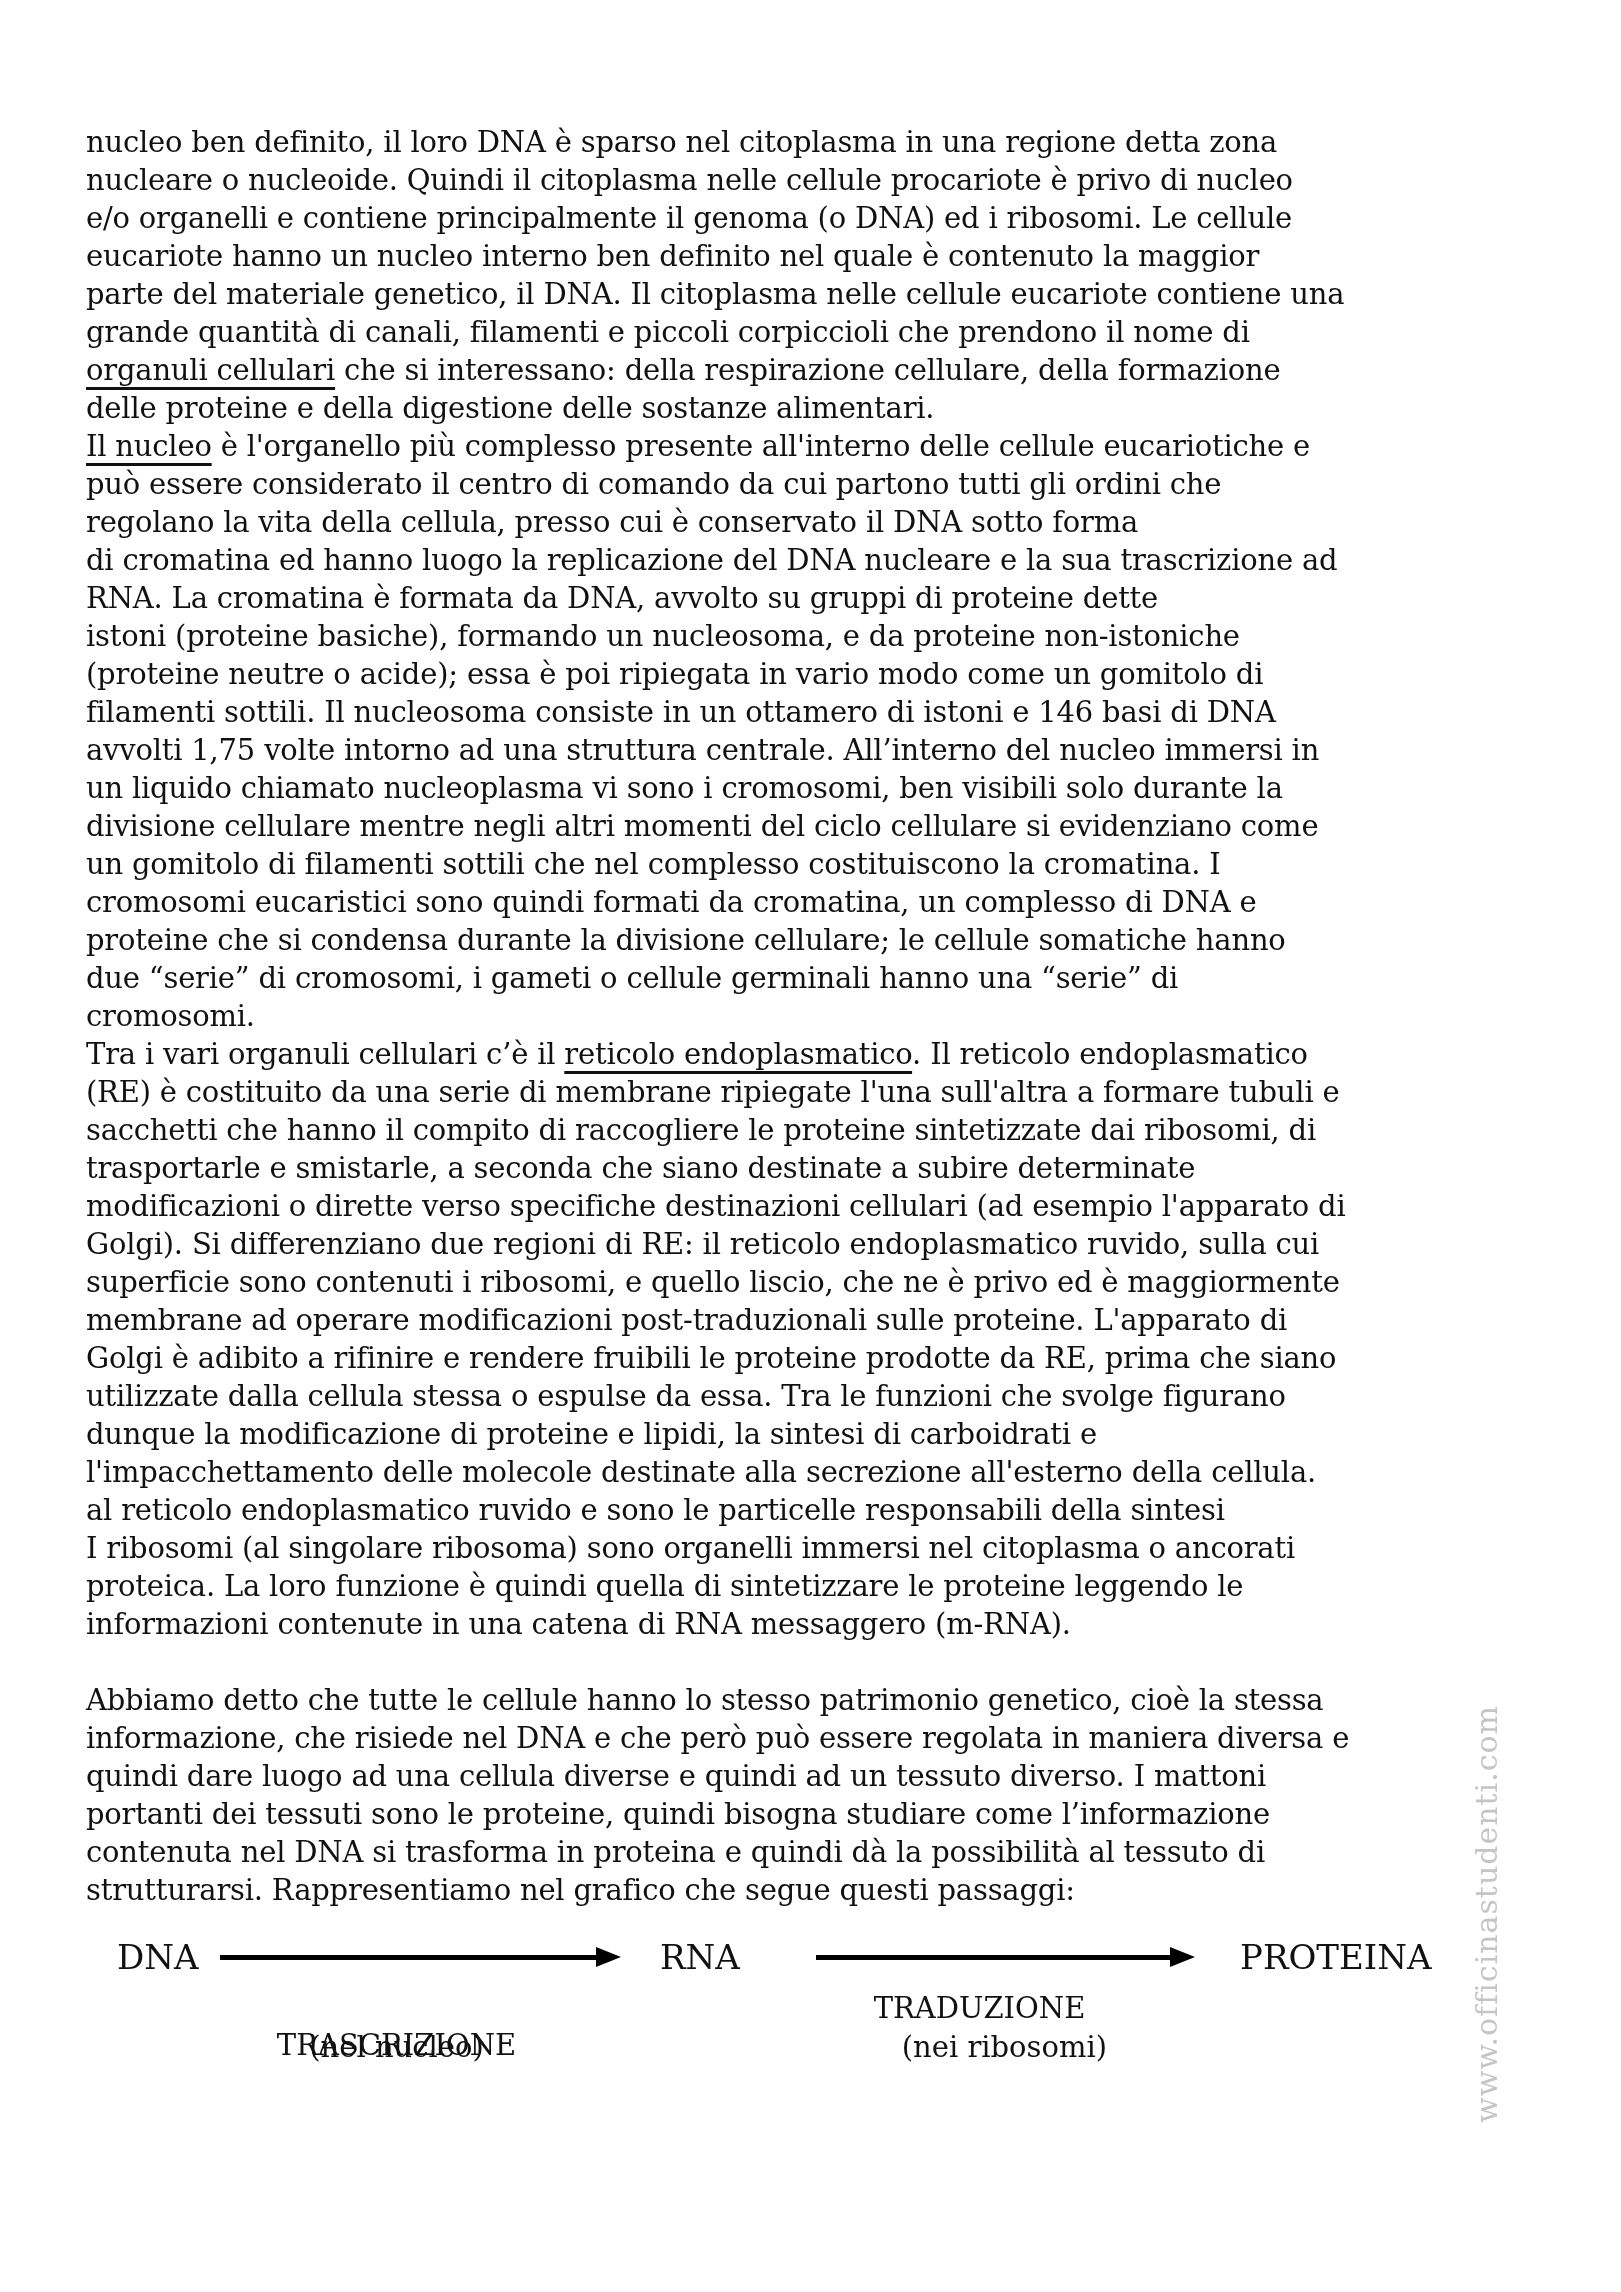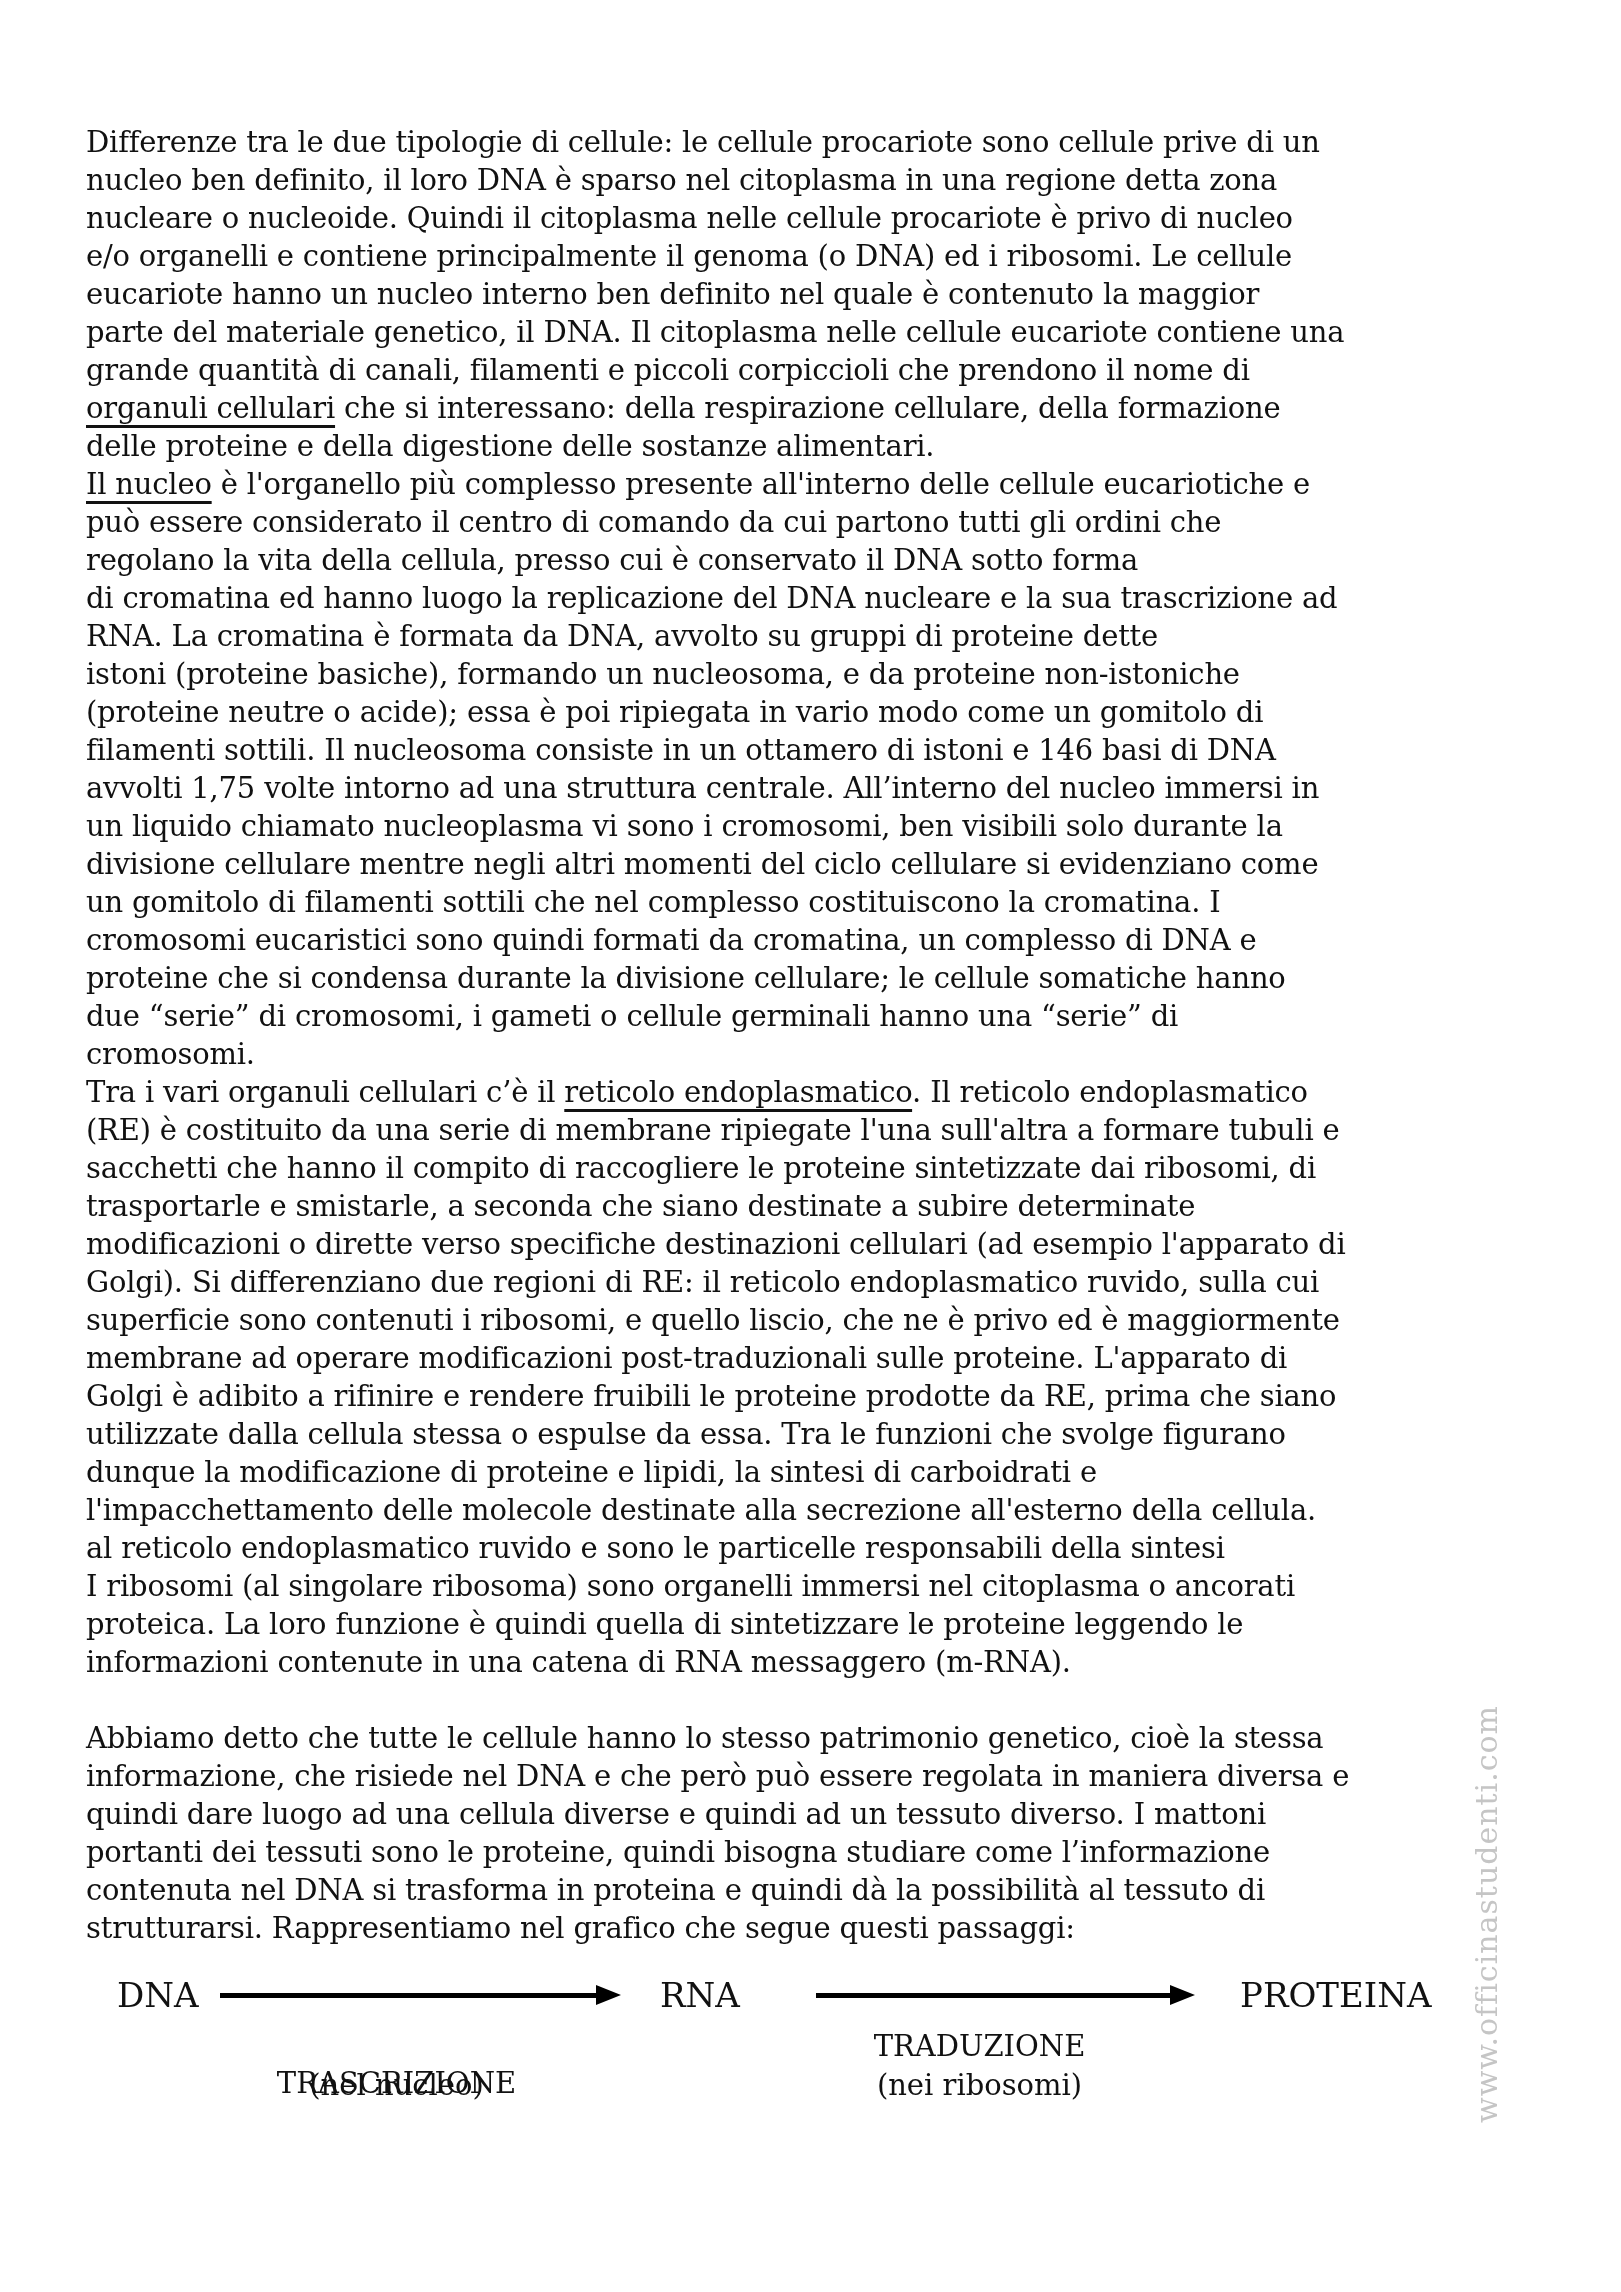--- a/index.html
+++ b/index.html
@@ -77,21 +77,20 @@
   }
 </style>
 </head>
 <body>
 
 <div class="page">
   <div class="content">
 
     <div>
         <div class="block">
-          <div class="line"><span>Differenze tra le due tipologie di cellule: le cellule procariote sono cellule prive di un</span></div>
           <div class="line"><span>nucleo ben definito, il loro DNA è sparso nel citoplasma in una regione detta zona</span></div>
           <div class="line"><span>nucleare o nucleoide. Quindi il citoplasma nelle cellule procariote è privo di nucleo</span></div>
           <div class="line"><span>e/o organelli e contiene principalmente il genoma (o DNA) ed i ribosomi. Le cellule</span></div>
           <div class="line"><span>eucariote hanno un nucleo interno ben definito nel quale è contenuto la maggior</span></div>
           <div class="line"><span>parte del materiale genetico, il DNA. Il citoplasma nelle cellule eucariote contiene una</span></div>
           <div class="line"><span>grande quantità di canali, filamenti e piccoli corpiccioli che prendono il nome di</span></div>
           <div class="line"><span class="u">organuli cellulari</span><span> che si interessano: della respirazione cellulare, della formazione</span></div>
           <div class="line"><span>delle proteine e della digestione delle sostanze alimentari.</span></div>
           <div class="line"><span class="u">Il nucleo</span><span> è l'organello più complesso presente all'interno delle cellule eucariotiche e</span></div>
           <div class="line"><span>può essere considerato il centro di comando da cui partono tutti gli ordini che</span></div>
@@ -139,20 +138,20 @@
     <div class="diagram">
       <span class="node" style="left:31px">DNA</span>
       <div class="arrow" style="left:134px; width:377px;"></div>
       <span class="node" style="left:574px">RNA</span>
       <div class="arrow" style="left:730px; width:355px;"></div>
       <span class="node" style="left:1154px">PROTEINA</span>
 
       <div class="step-label" style="left:183px; width:255px; top:51px;margin-top:37px;">TRASCRIZIONE</div>
       <div class="step-sublabel" style="left:183px; width:255px; top:90px;">(nel nucleo)</div>
       <div class="step-label" style="left:766px; width:255px; top:51px;">TRADUZIONE</div>
-      <div class="step-sublabel" style="left:766px; width:255px; top:90px;">(nei ribosomi)</div>
+      <div class="step-sublabel" style="left:766px; width:255px; top:90px;text-align:right;">(nei ribosomi)</div>
     </div>
 
   </div>
 
   <div class="watermark">www.officinastudenti.com</div>
 </div>
 
 
 </body></html>

